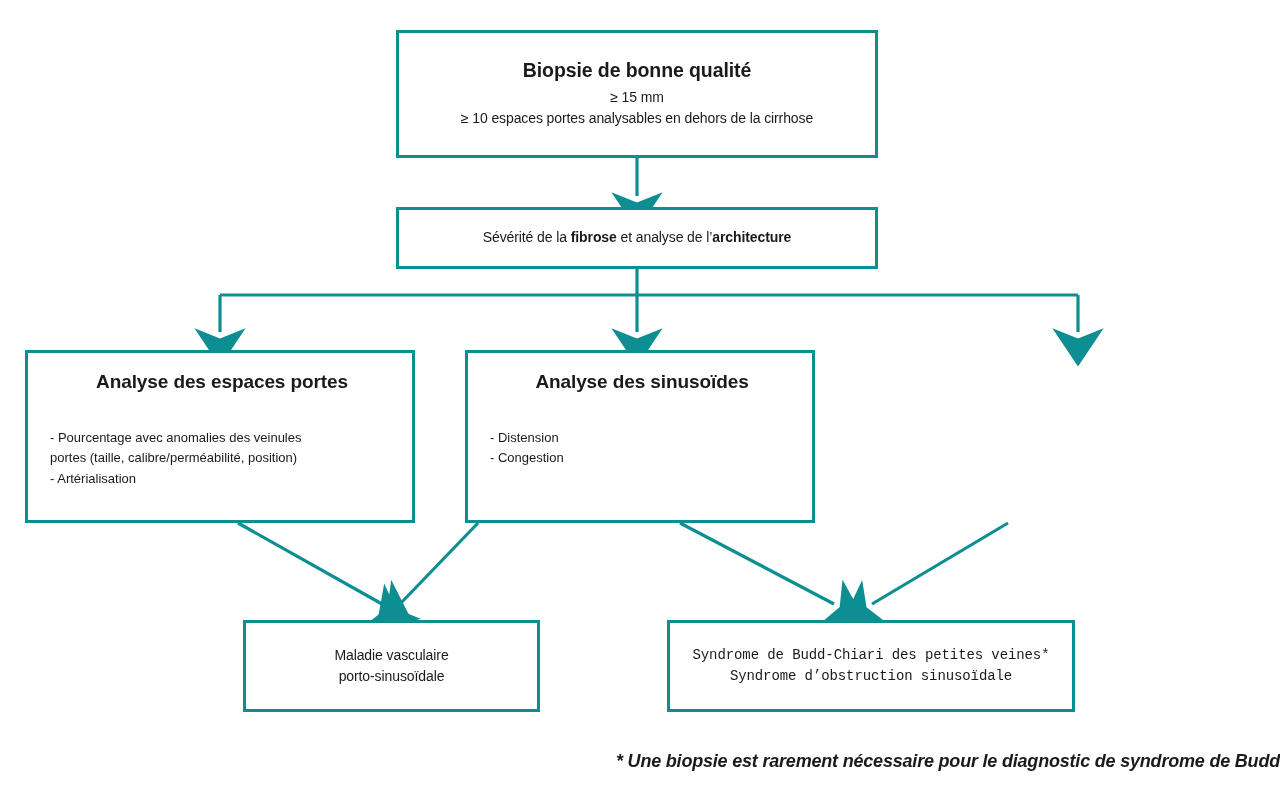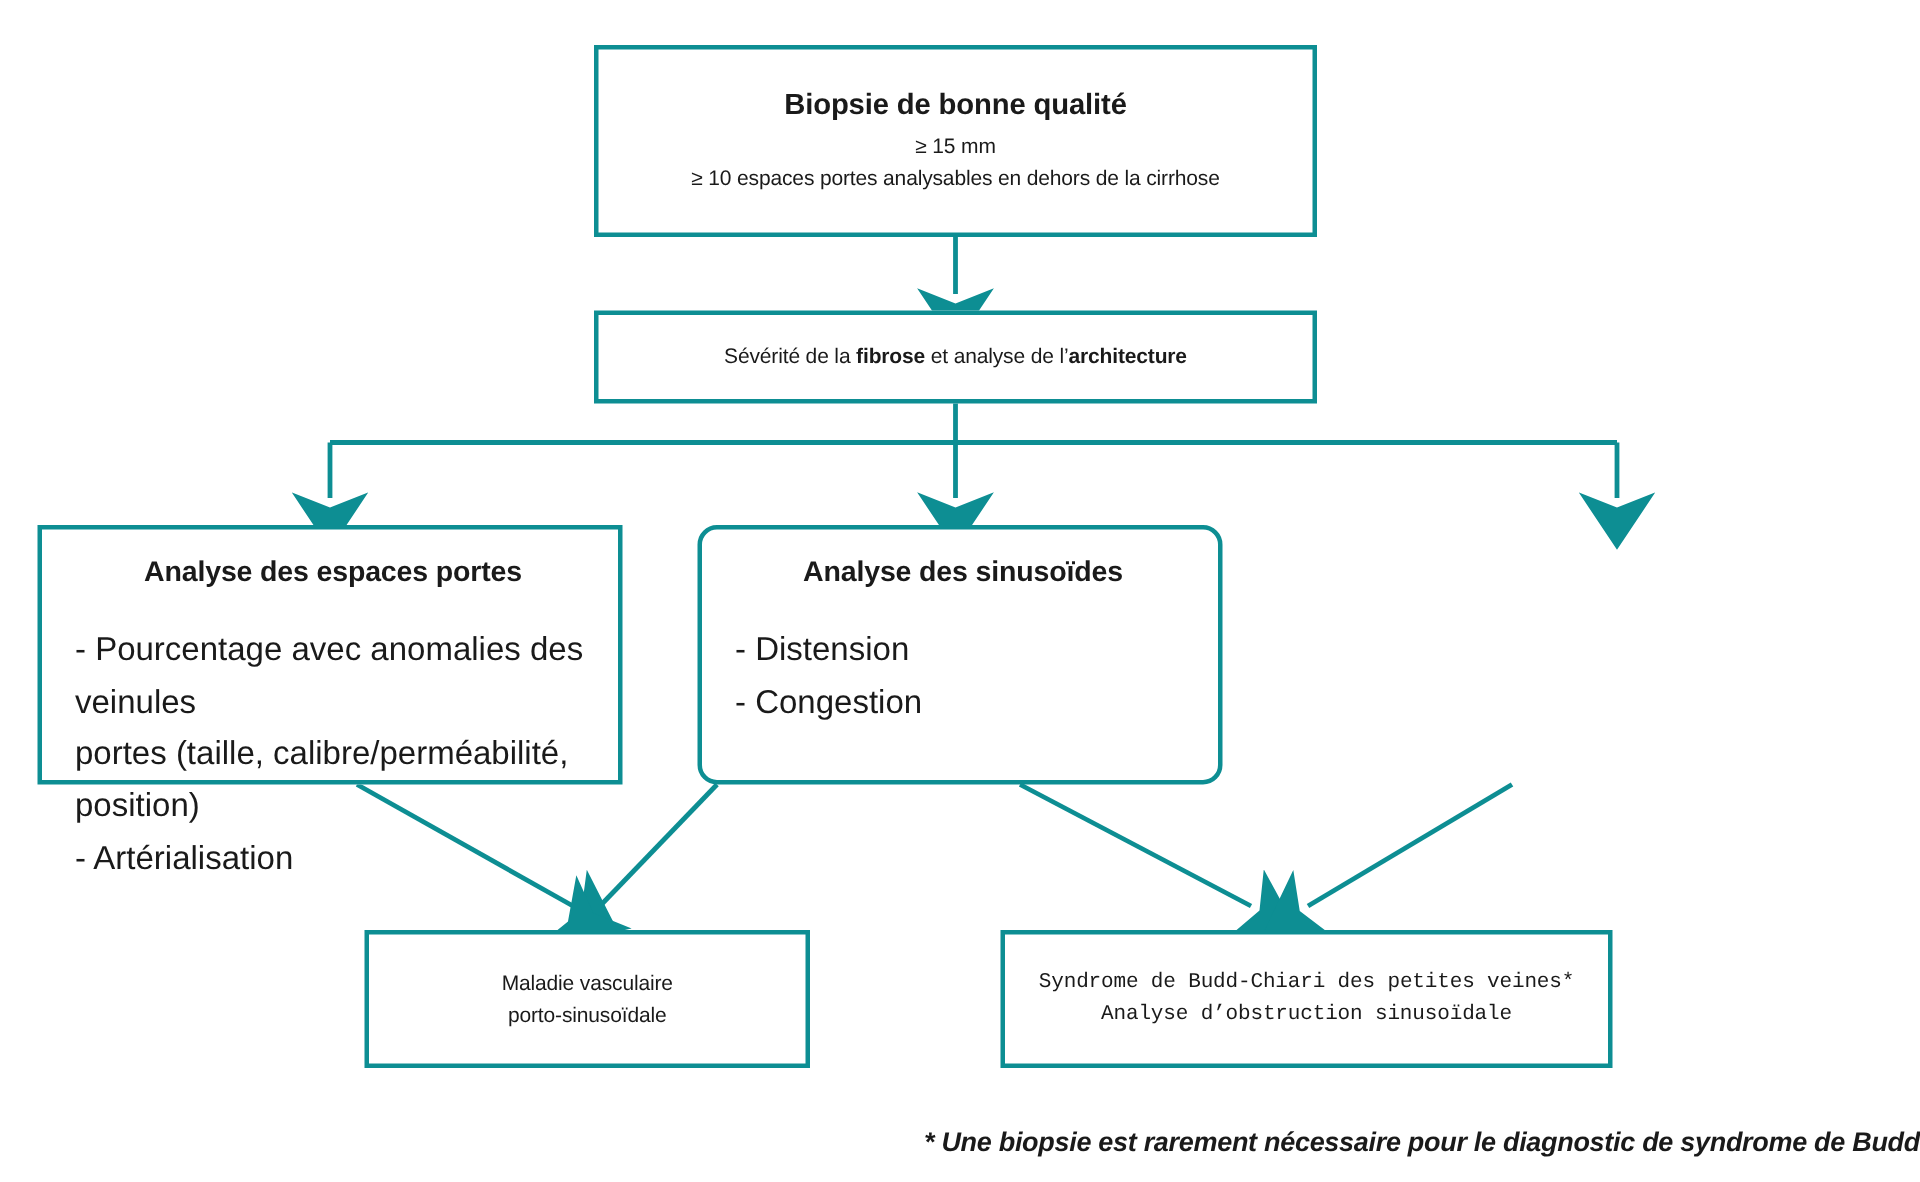--- a/index.html
+++ b/index.html
@@ -64,28 +64,29 @@
 
   
   #node-fibrosis {
     left: 396px; top: 207px; width: 482px; height: 62px;
   }
   #node-fibrosis .node-inner { padding: 0 12px; }
 
   
   .node-mid { top: 350px; height: 173px; }
   #node-portal  { left: 25px;  width: 390px; }
-  #node-sinus   { left: 465px; width: 350px; border-radius: 13px; }
+  #node-sinus   { left: 465px; width: 350px; }
   #node-central { left: 905px; width: 350px; }
   .node-mid .node-inner {
     justify-content: flex-start;
     padding: 17px 18px 0 22px;
+    gap: 12px;
   }
   .node-mid .node-title { margin-bottom: 22px; }
-  .node-mid .bullets { font-size: 22px; line-height: 1.58; }
+  .node-mid .bullets { font-size: 13px; line-height: 1.58; }
   .node-mid .bullet { white-space: pre-wrap; }
 
   
   .node-bot { top: 620px; height: 92px; }
   #node-psvd { left: 243px; width: 297px; }
   #node-bcs  { left: 667px; width: 408px; font-family: Liberation Mono, monospace; }
   .node-bot .node-inner { padding: 0 10px; }
   .node-bot .node-line { line-height: 1.48; }
 
   
@@ -173,19 +174,19 @@
   <div class="node node-bot" id="node-psvd">
     <div class="node-inner">
       <div class="node-line">Maladie vasculaire</div>
       <div class="node-line">porto-sinusoïdale</div>
     </div>
   </div>
 
   <div class="node node-bot" id="node-bcs">
     <div class="node-inner">
       <div class="node-line">Syndrome de Budd-Chiari des petites veines*</div>
-      <div class="node-line">Analyse d’obstruction sinusoïdale</div>
+      <div class="node-line">Syndrome d’obstruction sinusoïdale</div>
     </div>
   </div>
 
   <div id="footnote">* Une biopsie est rarement nécessaire pour le diagnostic de syndrome de Budd-Chiari</div>
 
 </div>
 
 </body></html>

